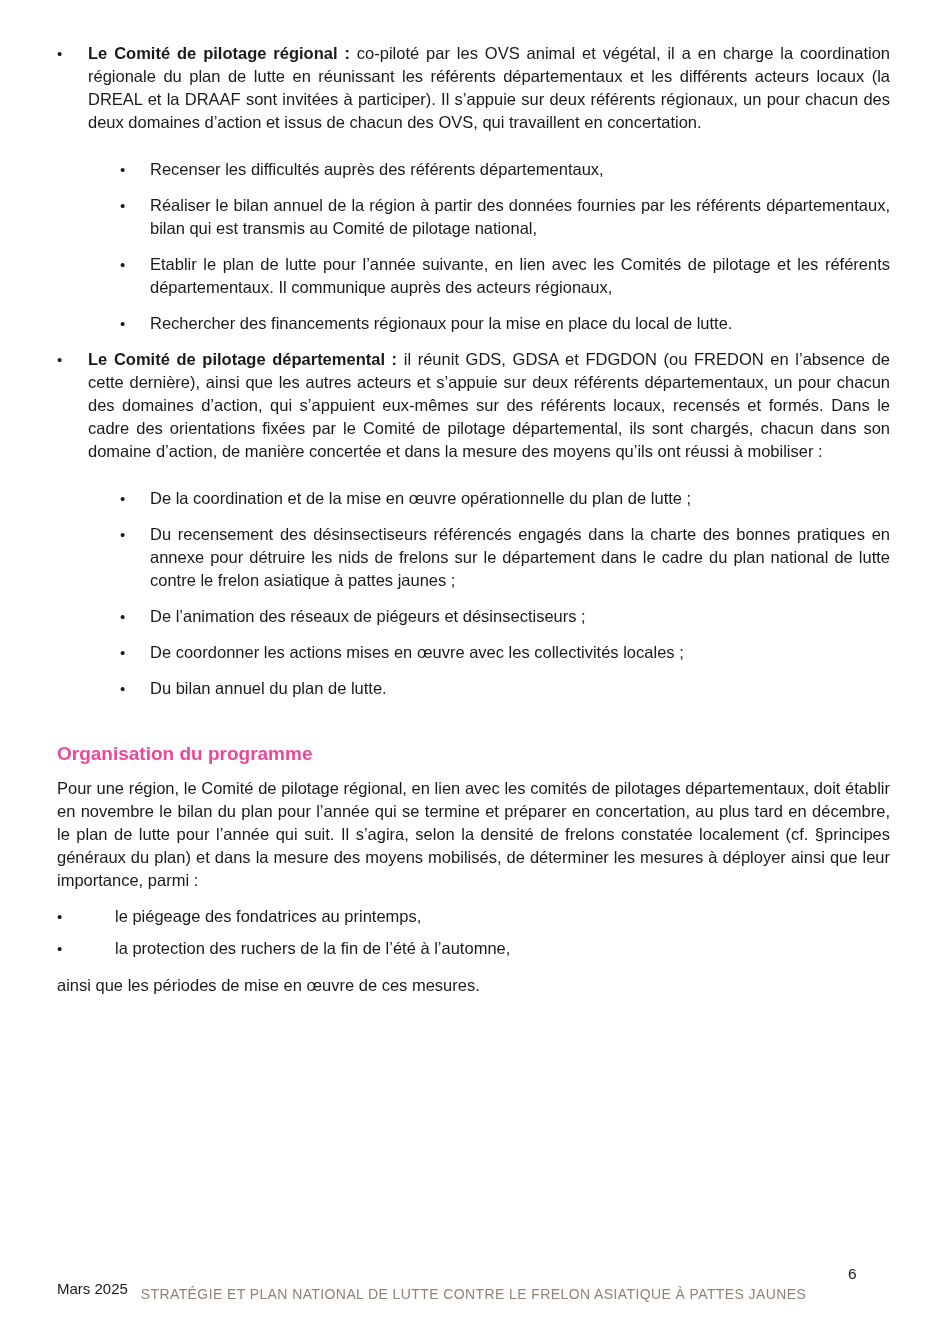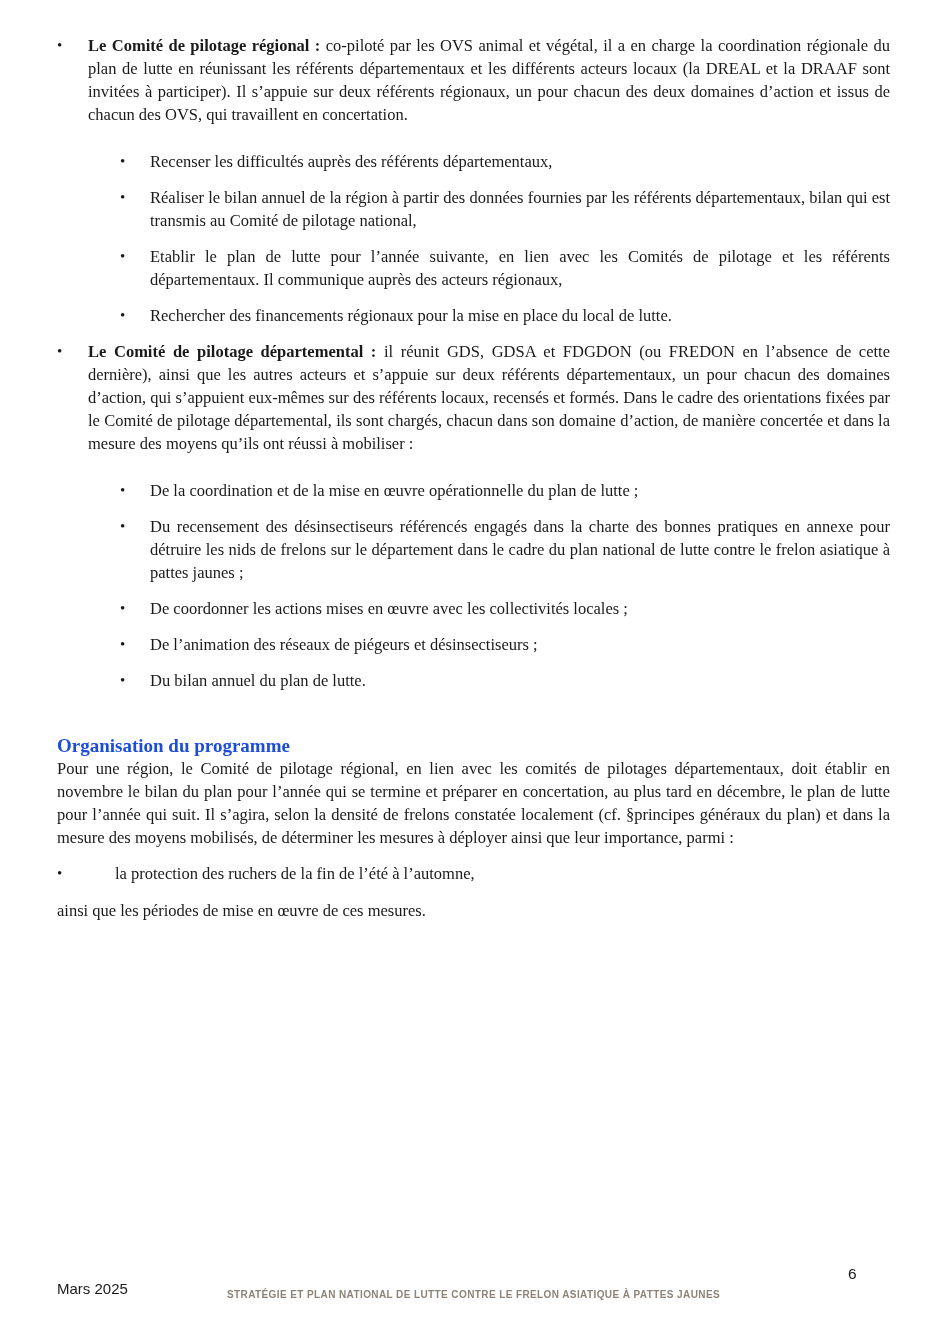--- a/index.html
+++ b/index.html
@@ -9,24 +9,23 @@
     height: 1334px;
     position: relative;
     overflow: hidden;
     font-family: "Liberation Sans", sans-serif;
     color: #1a1a1a;
     font-size: 16.5px;
     line-height: 23px;
   }
   .page-content {
     position: absolute;
-    top: 34px;
+    top: 42px;
     left: 57px;
     width: 833px;
-    font-family: Liberation Serif, serif;
   }
   .just { text-align: justify; }
 
   
   .l1-row { display: flex; }
   .l1-row .marker {
     flex: 0 0 31px;
     font-size: 15px;
   }
   .l1-row .marker::before { content: "•"; }
@@ -52,21 +51,21 @@
   .section-gap { }
 
   
   .org-heading {
     margin-top: 43px;
     font-size: 19px;
     font-weight: bold;
     line-height: 22px;
   }
 
-  .org-paragraph { }
+  .org-paragraph { margin-top: 12px; }
 
   
   .flat-list { margin-top: 13px; }
   .flat-item { display: flex; margin-bottom: 9px; }
   .flat-item .marker {
     flex: 0 0 58px;
     font-size: 15px;
   }
   .flat-item .marker::before { content: "•"; }
   .flat-item .body { flex: 1; }
@@ -79,22 +78,22 @@
     left: 57px;
     top: 1277px;
     font-size: 15px;
   }
   .footer-title {
     position: absolute;
     left: 57px;
     width: 833px;
     top: 1283px;
     text-align: center;
-    font-size: 10px;
-    font-weight: bold;
+    font-size: 14px;
+    font-weight: normal;
     letter-spacing: 0.4px;
   }
   .page-number {
     position: absolute;
     left: 848px;
     top: 1262px;
     font-size: 15.5px;
   }
 </style>
 </head>
@@ -136,37 +135,41 @@
     <div class="l2-item">
       <span class="marker"></span>
       <div class="body just">De la coordination et de la mise en œuvre opérationnelle du plan de lutte ;</div>
     </div>
     <div class="l2-item">
       <span class="marker"></span>
       <div class="body just">Du recensement des désinsectiseurs référencés engagés dans la charte des bonnes pratiques en annexe pour détruire les nids de frelons sur le département dans le cadre du plan national de lutte contre le frelon asiatique à pattes jaunes ;</div>
     </div>
     <div class="l2-item">
       <span class="marker"></span>
-      <div class="body just">De coordonner les actions mises en œuvre avec les collectivités locales ;</div>
+      <div class="body just">De l’animation des réseaux de piégeurs et désinsectiseurs ;</div>
     </div>
     <div class="l2-item">
       <span class="marker"></span>
-      <div class="body just">De l’animation des réseaux de piégeurs et désinsectiseurs ;</div>
+      <div class="body just">De coordonner les actions mises en œuvre avec les collectivités locales ;</div>
     </div>
     <div class="l2-item">
       <span class="marker"></span>
       <div class="body just">Du bilan annuel du plan de lutte.</div>
     </div>
   </div>
 
-  <div class="org-heading" style="color: #1d4ed8;">Organisation du programme</div>
+  <div class="org-heading" style="color: #ec4899;">Organisation du programme</div>
 
   <div class="org-paragraph just">Pour une région, le Comité de pilotage régional, en lien avec les comités de pilotages départementaux, doit établir en novembre le bilan du plan pour l’année qui se termine et préparer en concertation, au plus tard en décembre, le plan de lutte pour l’année qui suit. Il s’agira, selon la densité de frelons constatée localement (cf. §principes généraux du plan) et dans la mesure des moyens mobilisés, de déterminer les mesures à déployer ainsi que leur importance, parmi :</div>
 
   <div class="flat-list">
+    <div class="flat-item">
+      <span class="marker"></span>
+      <div class="body">le piégeage des fondatrices au printemps,</div>
+    </div>
     <div class="flat-item">
       <span class="marker"></span>
       <div class="body">la protection des ruchers de la fin de l’été à l’automne,</div>
     </div>
   </div>
 
   <div class="closing-line">ainsi que les périodes de mise en œuvre de ces mesures.</div>
 
 </div>
 

